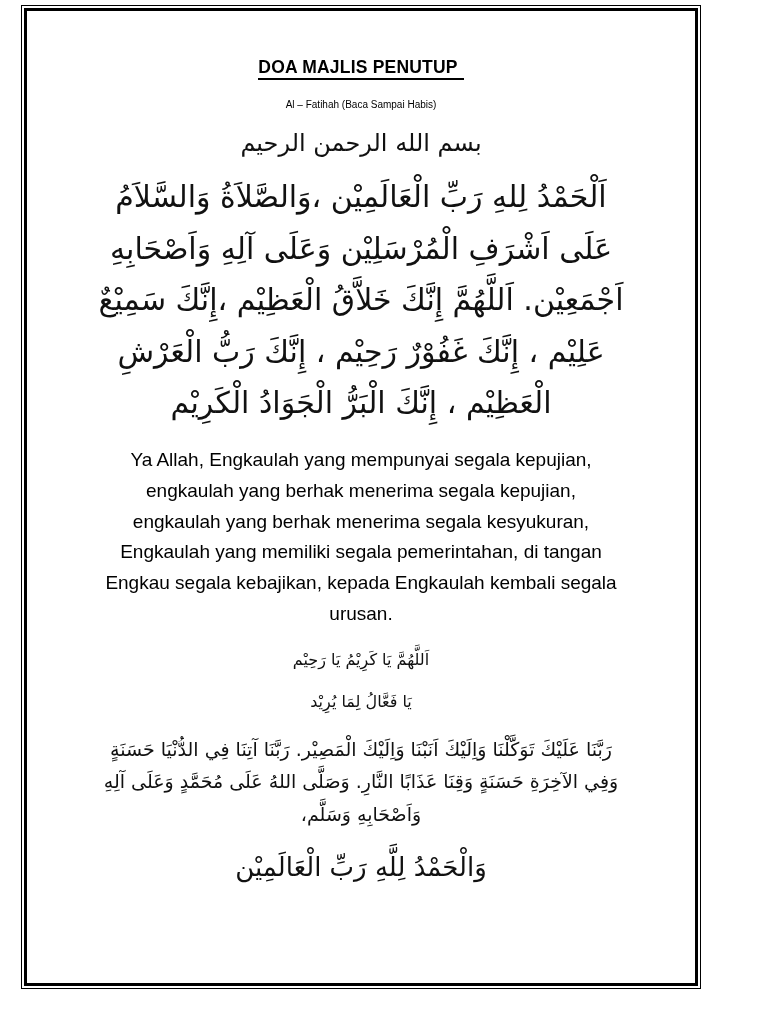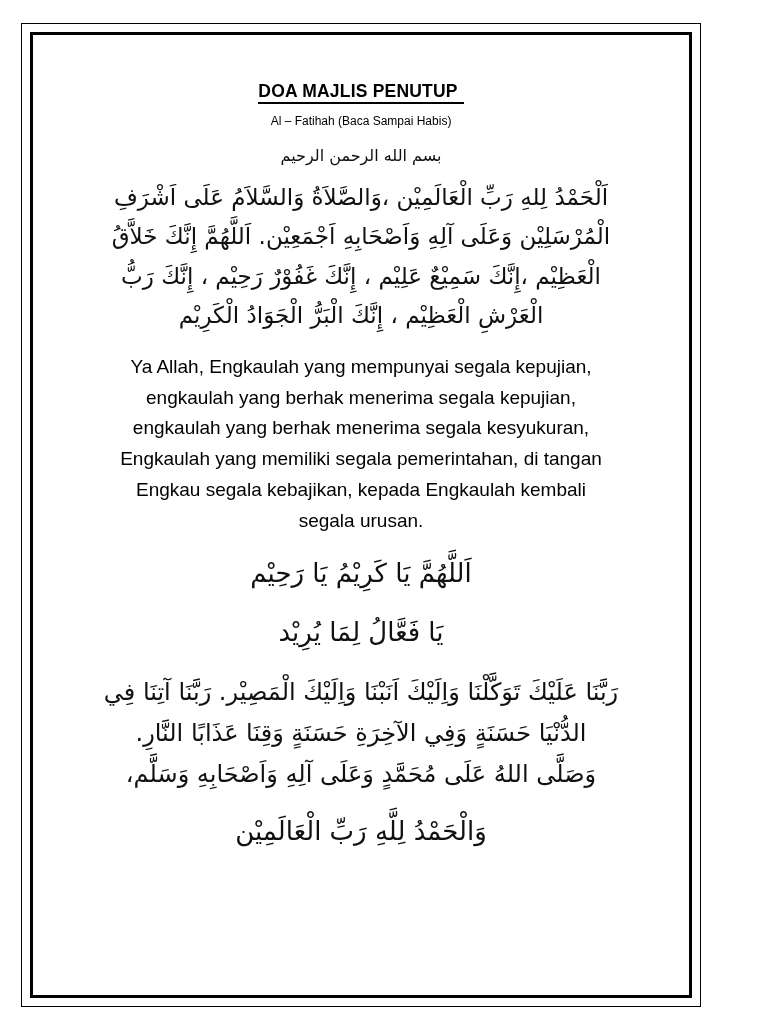--- a/index.html
+++ b/index.html
@@ -12,26 +12,26 @@
     height: 1024px;
     font-family: "Liberation Sans", sans-serif;
     color: #000000;
     -webkit-font-smoothing: antialiased;
   }
 
   
   .page-frame {
     position: absolute;
     left: 21px;
-    top: 23px;
+    top: 5px;
     width: 680px;
     height: 984px;
     box-sizing: border-box;
     border: 1px solid #000000;
-    padding: 8px;
+    padding: 2px;
   }
   .page-frame-inner {
     width: 100%;
     height: 100%;
     box-sizing: border-box;
     border: 3px solid #000000;
     background: #ffffff;
     overflow: hidden;
     position: relative;
   }
@@ -50,51 +50,51 @@
     margin: 0 0 0 0;
     line-height: 1.2;
   }
   .doc-title span.u {
     border-bottom: 2px solid #000;
     padding-bottom: 1px;
     padding-right: 6px;
   }
   .doc-subtitle {
     text-align: center;
-    font-size: 12px;
-    margin: 12px 0 0 0;
+    font-size: 10px;
+    margin: 20px 0 0 0;
     line-height: 1.3;
   }
 
   
   .arabic {
     direction: rtl;
     text-align: center;
     font-family: "DejaVu Sans", "Liberation Serif", serif;
     color: #111;
     unicode-bidi: isolate;
   }
   .arabic-basmalah {
-    font-size: 16px;
+    font-size: 24px;
     line-height: 1.5;
     margin: 14px 0 0 0;
   }
   .arabic-block {
-    font-size: 23px;
+    font-size: 30px;
     line-height: 1.72;
     margin: 10px 0 0 0;
     padding: 0 4px;
   }
   .arabic-line {
-    font-size: 26px;
+    font-size: 16px;
     line-height: 1.6;
     margin: 17px 0 0 0;
   }
   .arabic-closing {
-    font-size: 24px;
+    font-size: 19px;
     line-height: 1.72;
     margin: 18px 0 0 0;
     padding: 0 8px;
   }
   .arabic-hamd {
     font-size: 26px;
     line-height: 1.6;
     margin: 16px 0 0 0;
   }
 

